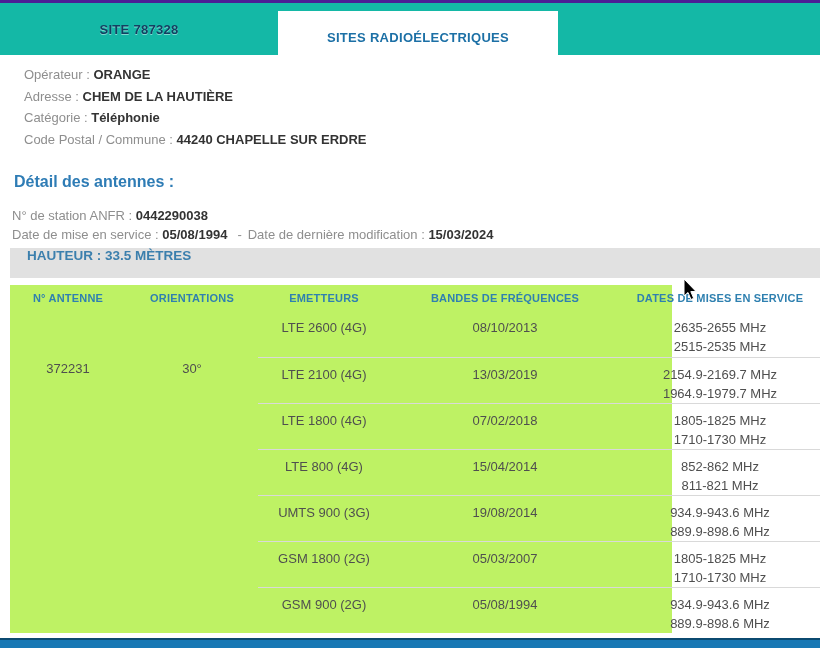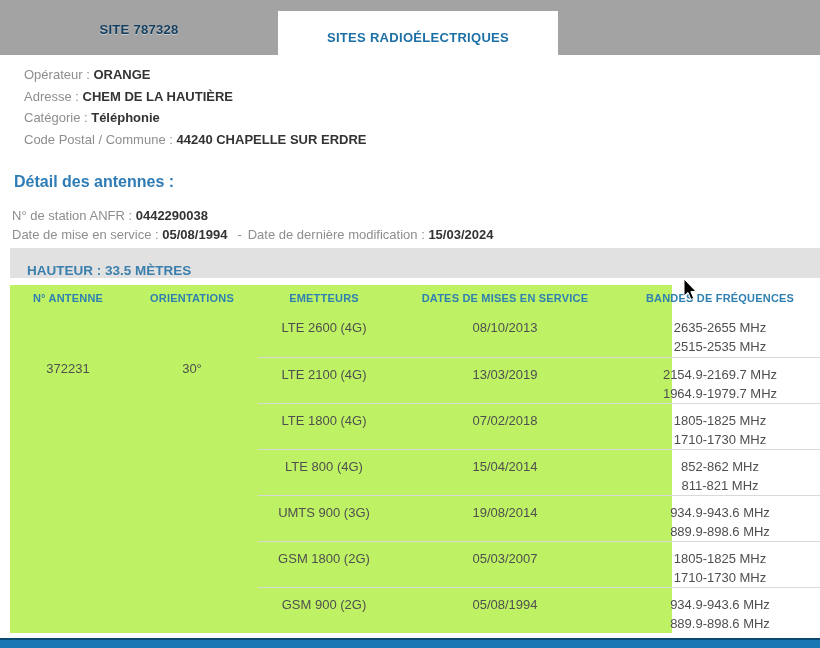--- a/index.html
+++ b/index.html
@@ -9,22 +9,22 @@
     background: #ffffff;
     position: relative;
     overflow: hidden;
     color: #3c3c3c;
   }
 
   
   .tabbar {
     position: absolute; top: 0; left: 0; right: 0;
     height: 55px;
-    background: #a3a3a3;
-    border-top: 3px solid #a3a3a3;
+    background: #14b8a6;
+    border-top: 3px solid #4c1d95;
   }
   .tab-inactive {
     position: absolute; left: 0; top: 0; width: 278px; height: 52px;
     display: flex; align-items: center; justify-content: center;
     font-size: 13px; font-weight: bold; letter-spacing: 0.3px;
     color: #133f61;
     text-shadow: 0 1px 0 rgba(255,255,255,0.45);
     cursor: pointer;
   }
   .tab-active {
@@ -59,21 +59,21 @@
     font-size: 13px; white-space: nowrap;
   }
   .gray { color: #8e8e8e; }
   .bold-val { color: #333333; font-weight: bold; }
   .dash-sep { color: #8e8e8e; padding: 0 6px 0 10px; }
 
   
   .height-bar {
     position: absolute; top: 248px; left: 10px; right: 0; height: 30px;
     background: #e1e1e1;
-    display: flex; align-items: flex-end;
+    display: flex; align-items: flex-start;
     padding-left: 17px;
     color: #3b7fad; font-size: 13.5px; font-weight: bold;
   }
 
   
   .ant-table {
     position: absolute; top: 285px; left: 10px; width: 662px;
     background: #bef264;
     font-size: 13px; color: #4f4f4f;
   }
@@ -159,22 +159,22 @@
 
 <div class="height-bar">
   <span>HAUTEUR : 33.5 MÈTRES</span>
 </div>
 
 <div class="ant-table">
   <div class="t-head">
     <div>N° ANTENNE</div>
     <div>ORIENTATIONS</div>
     <div>EMETTEURS</div>
+    <div>BANDES DE FRÉQUENCES</div>
     <div>DATES DE MISES EN SERVICE</div>
-    <div>BANDES DE FRÉQUENCES</div>
   </div>
   <div class="t-body">
     <div class="t-left">
       <div>372231</div>
       <div>30°</div>
     </div>
     <div class="t-right" id="emitter-rows">
   <div class="emitter-row">
     <div>LTE 2600 (4G)</div>
     <div>08/10/2013</div>

